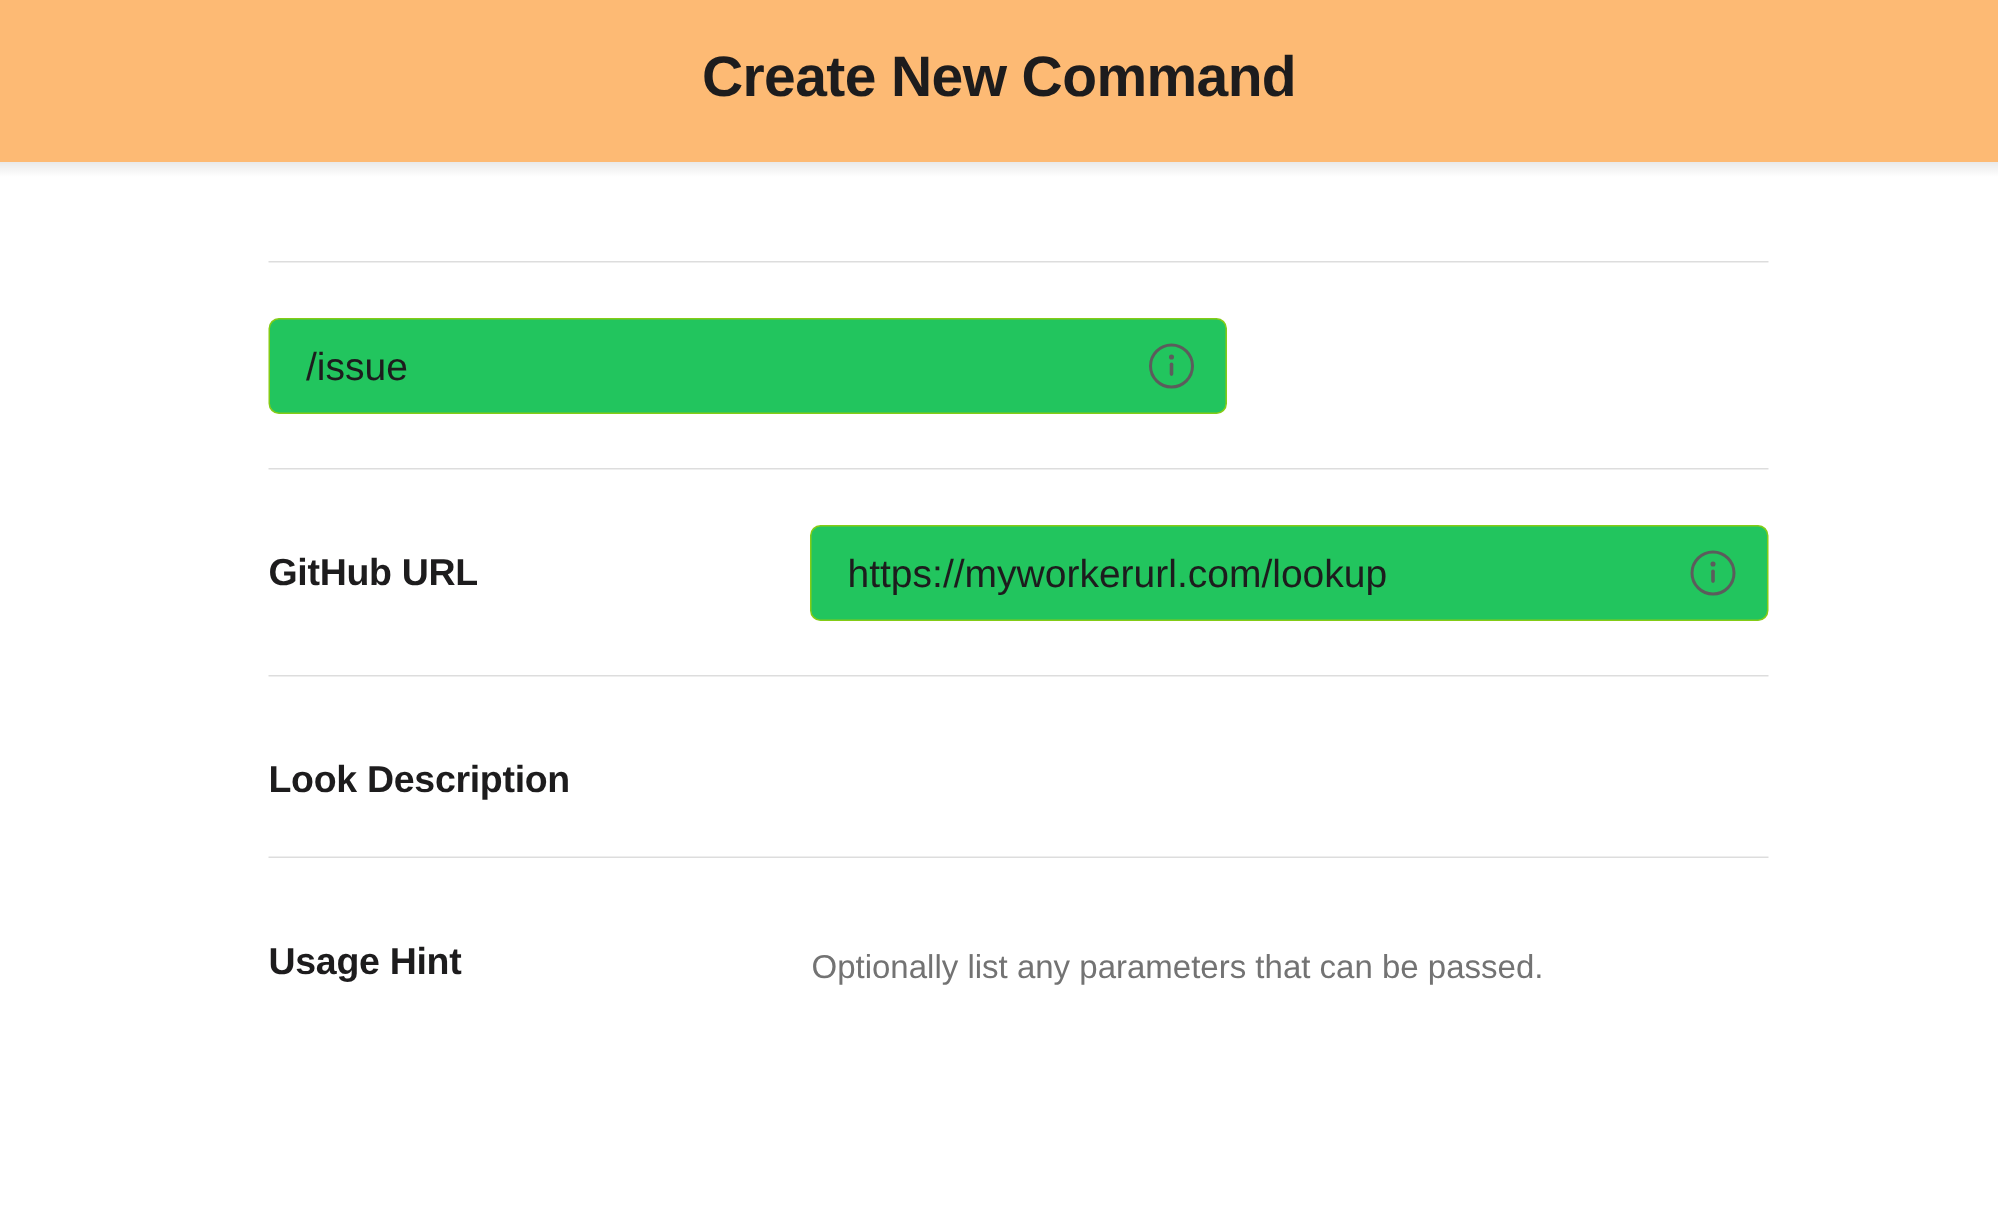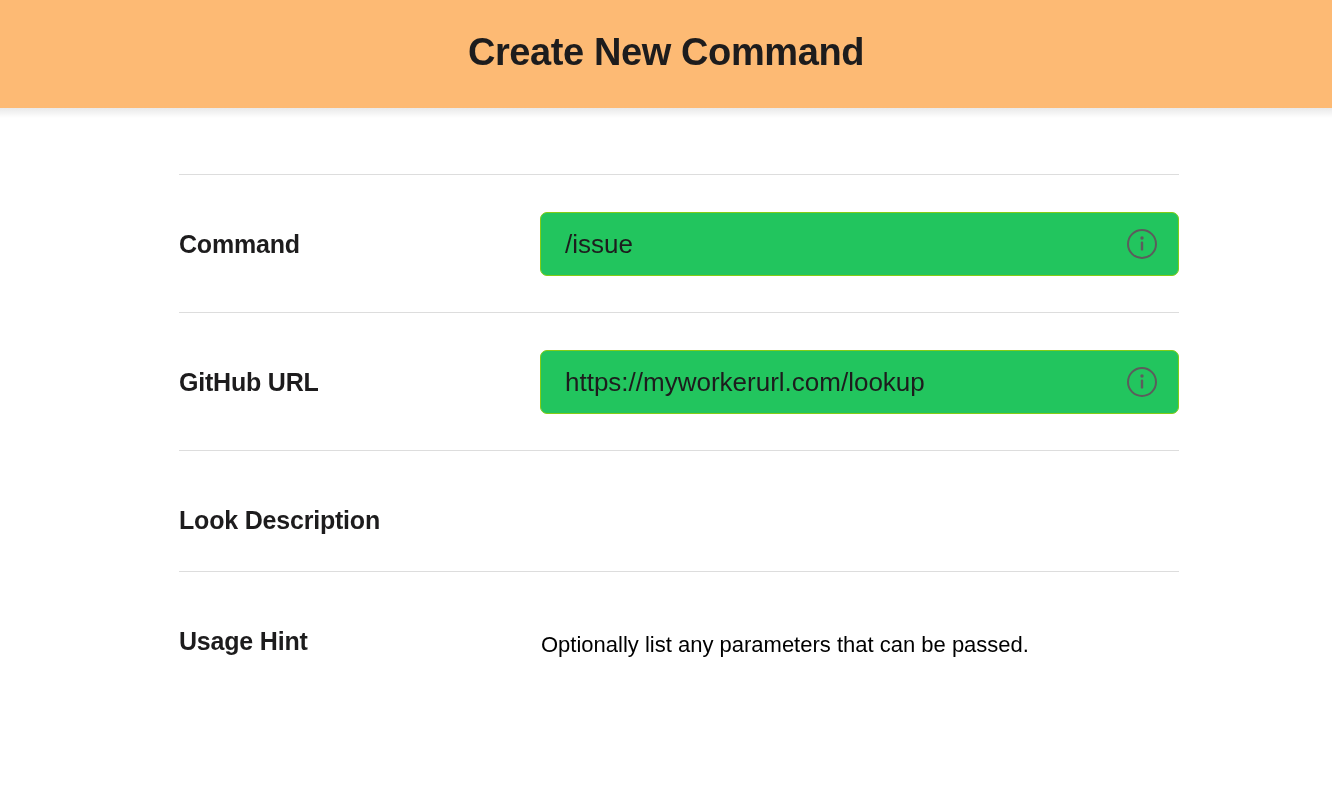--- a/index.html
+++ b/index.html
@@ -123,21 +123,21 @@
     height: 32px;
     display: flex;
     align-items: center;
     justify-content: center;
     cursor: pointer;
   }
   .info-icon svg { display: block; }
 
   .helper-text {
     font-size: 22px;
-    color: #000000;
+    color: #737373;
     margin-top: 22px;
     padding-left: 1px;
     line-height: 1.25;
   }
 </style>
 </head>
 <body>
 
 <div class="modal">
 
@@ -145,21 +145,20 @@
     <h1 class="modal-title">Create New Command</h1>
   </div>
   <div class="header-shadow"></div>
 
   <div class="modal-body">
     <div class="form-rows">
 
       <div class="divider"></div>
 
       <div class="form-row">
-        <div class="row-label">Command</div>
         <div class="field-col">
           <div class="input-wrap">
             <input class="input-value" type="text" value="/issue" style="">
             <span class="info-icon">
               <svg width="32" height="32" viewBox="0 0 32 32" aria-hidden="true">
                 <circle cx="16" cy="16" r="14" fill="none" stroke="#5c5c5c" stroke-width="2"></circle>
                 <circle cx="16" cy="10" r="1.7" fill="#5c5c5c"></circle>
                 <rect x="14.8" y="13.6" width="2.4" height="9" rx="1.2" fill="#5c5c5c"></rect>
               </svg>
             </span>

